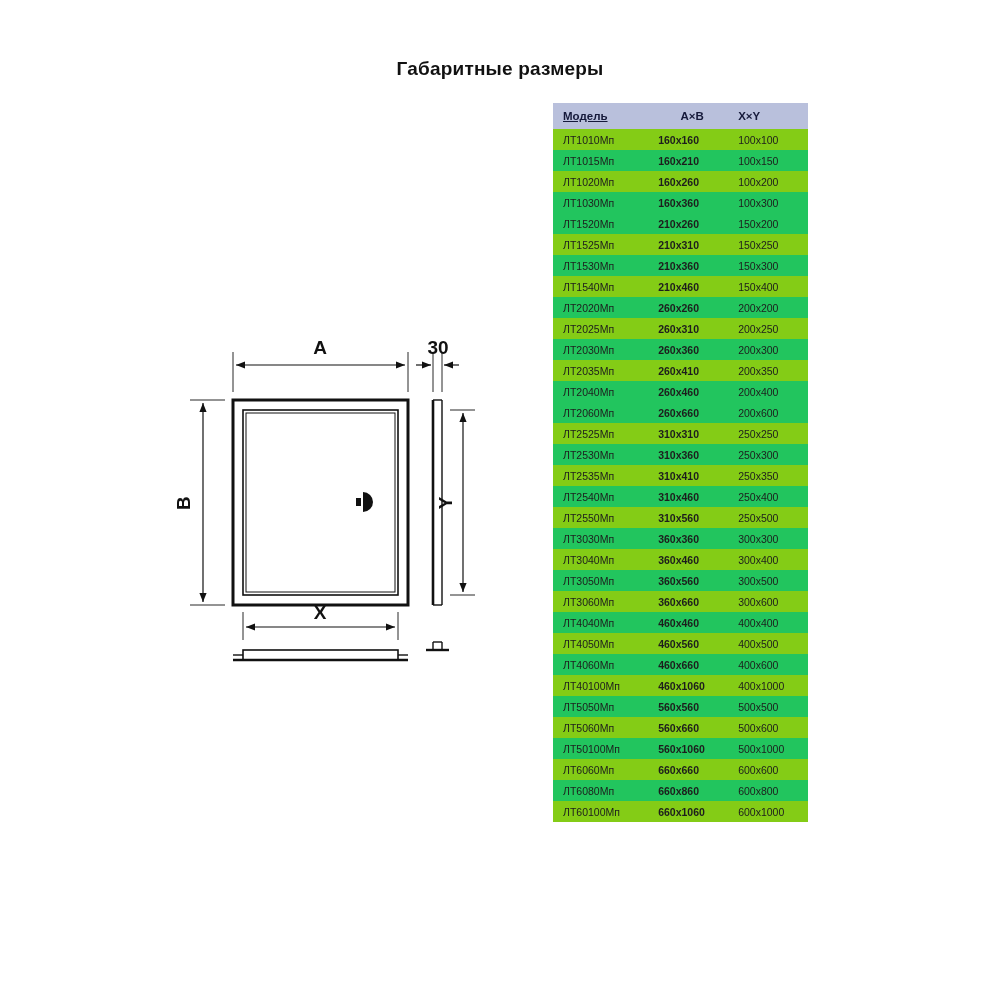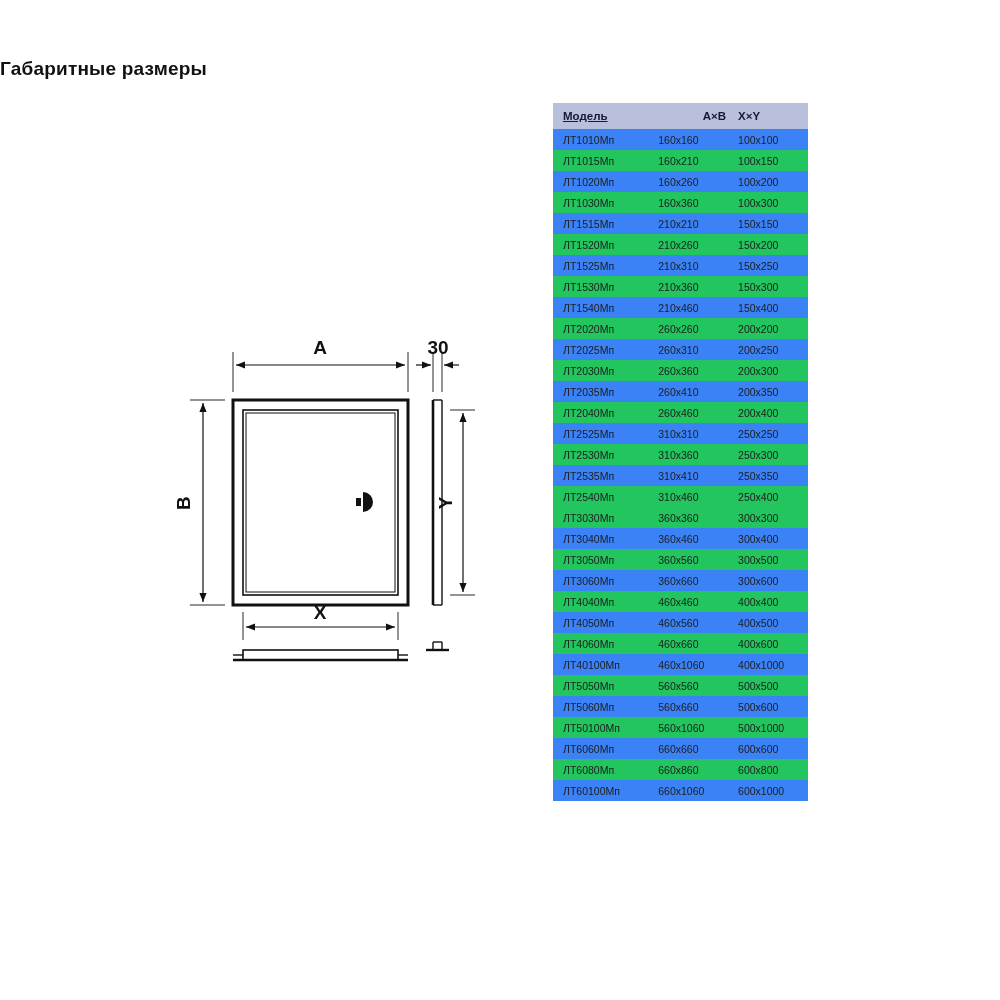--- a/index.html
+++ b/index.html
@@ -15,20 +15,21 @@
     position: relative;
     overflow: hidden;
   }
 
   
   .page-title {
     position: absolute;
     left: 0;
     top: 58px;
     width: 1000px;
+    text-align: center;
     font-size: 19px;
     font-weight: bold;
     letter-spacing: 0.2px;
     color: #111;
   }
 
   
   .drawing {
     position: absolute;
     left: 150px;
@@ -50,35 +51,35 @@
   .spec-table th {
     background: #b9c0dc;
     color: #15193a;
     font-size: 11.5px;
     font-weight: bold;
     padding: 7px 4px 7px 4px;
     text-align: left;
     border: none;
   }
   .spec-table th.c-model { padding-left: 10px; width: 98px; text-decoration: underline; }
-  .spec-table th.c-ab { width: 80px; text-align: right; padding-left: 8px; margin-top: 12px;}
+  .spec-table th.c-ab { width: 80px; text-align: center; padding-left: 8px; margin-top: 12px;}
   .spec-table th.c-xy { width: 77px; text-align: left; padding-left: 8px;}
 
   .spec-table td {
     padding: 4.5px 4px;
     border: none;
     color: #1d1d1d;
     white-space: nowrap;
   }
   .spec-table td.c-model { padding-left: 10px; }
-  .spec-table td.c-ab { padding-left: 8px; }
+  .spec-table td.c-ab { padding-left: 8px; font-weight: bold; }
   .spec-table td.c-xy { padding-left: 8px; }
 
   .spec-table tbody tr.alt td { background: #22c55e; }
-  .spec-table tbody tr.plain td { background: #3b82f6; }
+  .spec-table tbody tr.plain td { background: #84cc16; }
 </style>
 </head>
 <body>
 
 <div class="page-title">Габаритные размеры</div>
 
 <div class="drawing">
   <svg width="360" height="380" viewBox="0 0 360 380">
     <g stroke="#111" fill="none" stroke-width="1.4">
 
@@ -172,25 +173,20 @@
       <tr class="plain">
         <td class="c-model">ЛТ1020Мп</td>
         <td class="c-ab">160х260</td>
         <td class="c-xy">100х200</td>
       </tr>
       <tr class="alt">
         <td class="c-model">ЛТ1030Мп</td>
         <td class="c-ab">160х360</td>
         <td class="c-xy">100х300</td>
       </tr>
-      <tr class="plain">
-        <td class="c-model">ЛТ1515Мп</td>
-        <td class="c-ab">210х210</td>
-        <td class="c-xy">150х150</td>
-      </tr>
       <tr class="alt">
         <td class="c-model">ЛТ1520Мп</td>
         <td class="c-ab">210х260</td>
         <td class="c-xy">150х200</td>
       </tr>
       <tr class="plain">
         <td class="c-model">ЛТ1525Мп</td>
         <td class="c-ab">210х310</td>
         <td class="c-xy">150х250</td>
       </tr>
@@ -222,40 +218,50 @@
       <tr class="plain">
         <td class="c-model">ЛТ2035Мп</td>
         <td class="c-ab">260х410</td>
         <td class="c-xy">200х350</td>
       </tr>
       <tr class="alt">
         <td class="c-model">ЛТ2040Мп</td>
         <td class="c-ab">260х460</td>
         <td class="c-xy">200х400</td>
       </tr>
+      <tr class="alt">
+        <td class="c-model">ЛТ2060Мп</td>
+        <td class="c-ab">260х660</td>
+        <td class="c-xy">200х600</td>
+      </tr>
       <tr class="plain">
         <td class="c-model">ЛТ2525Мп</td>
         <td class="c-ab">310х310</td>
         <td class="c-xy">250х250</td>
       </tr>
       <tr class="alt">
         <td class="c-model">ЛТ2530Мп</td>
         <td class="c-ab">310х360</td>
         <td class="c-xy">250х300</td>
       </tr>
       <tr class="plain">
         <td class="c-model">ЛТ2535Мп</td>
         <td class="c-ab">310х410</td>
         <td class="c-xy">250х350</td>
       </tr>
       <tr class="alt">
         <td class="c-model">ЛТ2540Мп</td>
         <td class="c-ab">310х460</td>
         <td class="c-xy">250х400</td>
       </tr>
+      <tr class="plain">
+        <td class="c-model">ЛТ2550Мп</td>
+        <td class="c-ab">310х560</td>
+        <td class="c-xy">250х500</td>
+      </tr>
       <tr class="alt">
         <td class="c-model">ЛТ3030Мп</td>
         <td class="c-ab">360х360</td>
         <td class="c-xy">300х300</td>
       </tr>
       <tr class="plain">
         <td class="c-model">ЛТ3040Мп</td>
         <td class="c-ab">360х460</td>
         <td class="c-xy">300х400</td>
       </tr>

